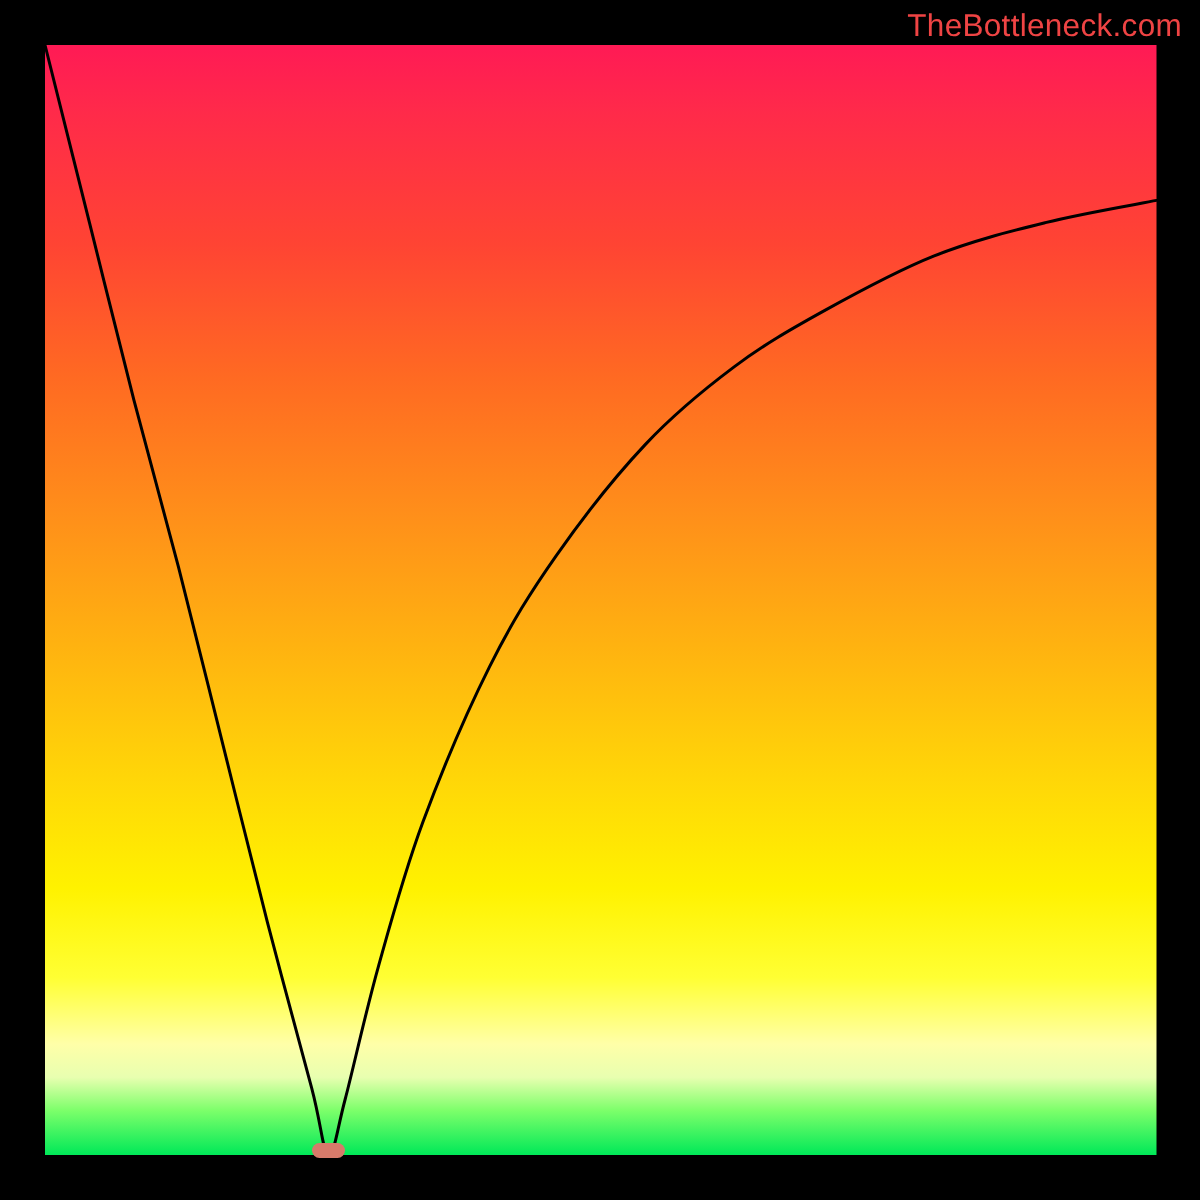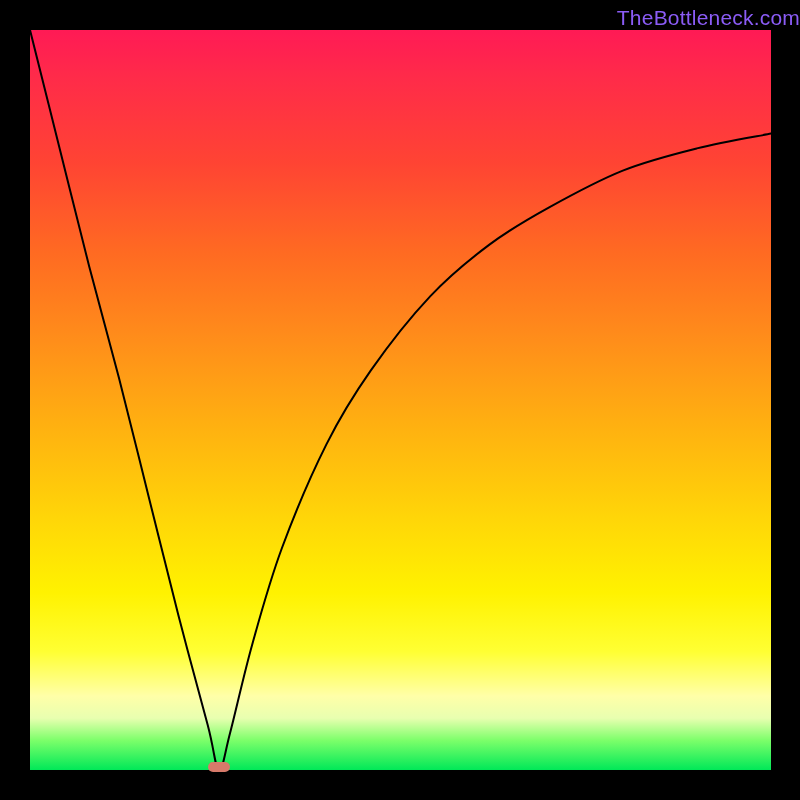--- a/index.html
+++ b/index.html
@@ -35,22 +35,22 @@
       #ffff33 84%,
       #ffffa8 90%,
       #e8ffb0 93%,
       #7cff6a 96%,
       #00e858 100%
     );
   }
   .watermark {
     position: absolute;
     top: 6px;
-    right: 0;
-    color: #8b5cf6;
+    right: 12px;
+    color: #ef4444;
     font-size: 21px;
     letter-spacing: 0.2px;
     font-weight: 400;
     z-index: 5;
   }
   svg.curve {
     position: absolute;
     left: 0;
     top: 0;
     width: 741px;

